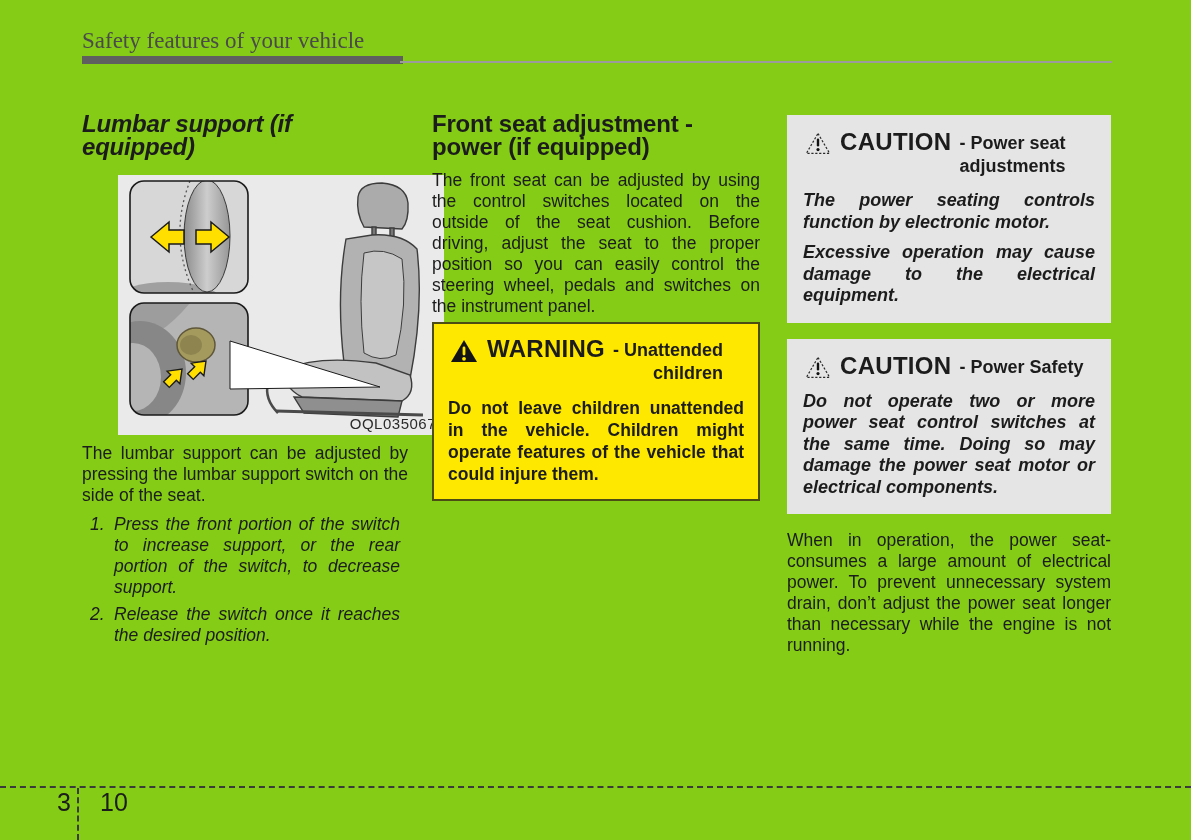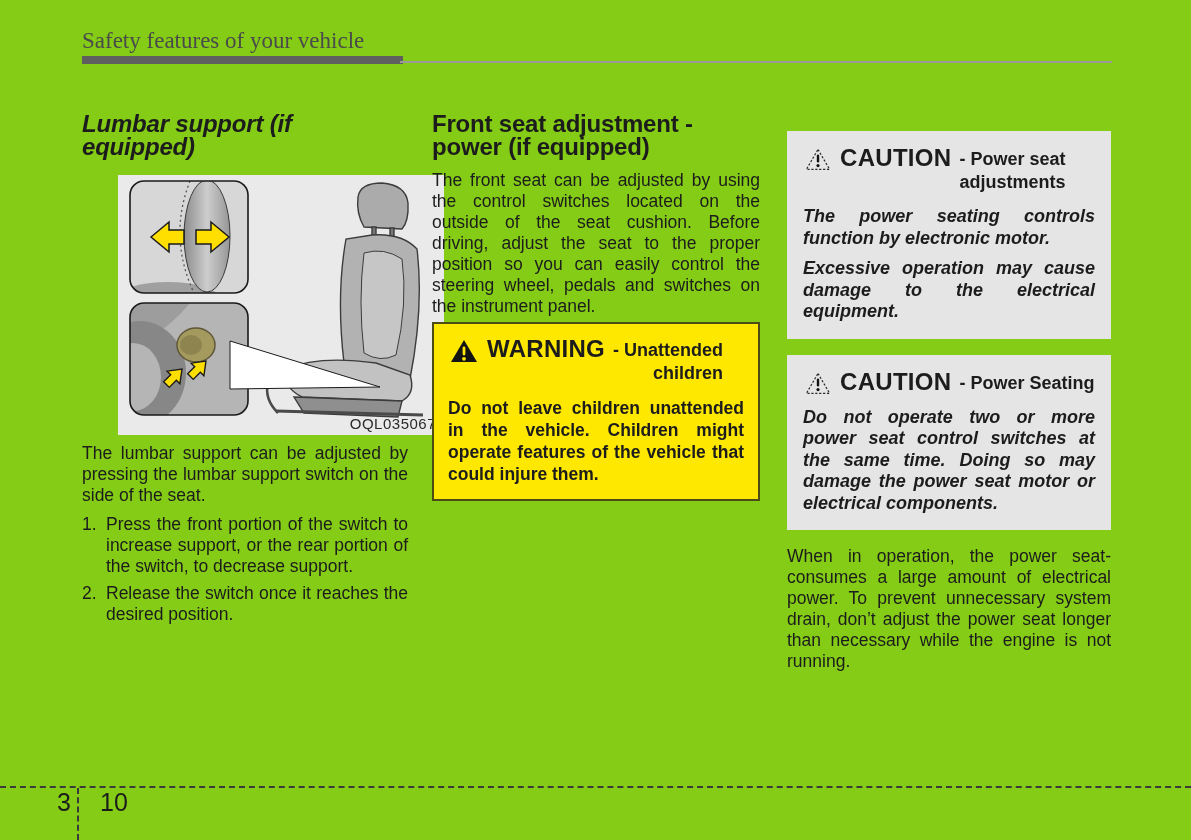--- a/index.html
+++ b/index.html
@@ -21,27 +21,27 @@
   .italic-head { font-style:italic; }
 
   p.body { font-size:17.5px; line-height:21px; text-align:justify; margin:0; }
   .col-mid p.body { margin-top:12px; }
 
   
   .figure { position:relative; width:326px; height:260px; margin:17px 0 8px;padding-left:36px; }
   .fig-caption { position:absolute; right:8px; bottom:3px; font-size:15px; color:#2b2b2b; letter-spacing:0.5px; }
 
   
-  .steps { margin:8px 0 0; padding:0; list-style:none; }
+  .steps { margin:8px 8px 0; padding:0; list-style:none;font-style:italic; }
   .steps li { font-size:17.5px; line-height:21px; text-align:justify; padding-left:24px; text-indent:-24px; margin:0 0 6px; }
   .steps .num { display:inline-block; width:24px; text-indent:0; }
 
   
   .warn-box { margin-top:5px; background:#ffe800; border:2px solid #4c4c15; padding:12px 14px 14px; }
-  .caution-box { background:#e5e5e5; padding:14px 16px 16px; margin:16px 0 16px; }
+  .caution-box { background:#e5e5e5; padding:14px 16px 16px; margin:0 0 16px; }
   .box-head { display:flex; align-items:flex-start; }
   .box-icon { flex:0 0 auto; margin:3px 9px 0 2px; }
   .box-word { font-size:24px; font-weight:bold; line-height:26px; letter-spacing:0.3px; }
   .box-sub { font-size:18px; font-weight:bold; line-height:23px; margin:3px 0 0 8px; text-align:right; }
   .warn-body { margin:12px 0 0; font-weight:bold; font-size:17.5px; line-height:22px; text-align:justify; }
   .caution-para { margin:12px 0 0; font-weight:bold; font-style:italic; font-size:18px; line-height:21.5px; text-align:justify; }
   .caution-para + .caution-para { margin-top:9px; }
   .after-box { margin-top:27px; }
 
   
@@ -174,21 +174,21 @@
     </div>
 
     <div class="caution-box">
       <div class="box-head">
         <svg class="box-icon" width="26" height="23" viewBox="0 0 26 23">
           <polygon points="13,1.5 24.6,21.3 1.4,21.3" fill="none" stroke="#2a2a2a" stroke-width="1.2" stroke-dasharray="2.2 1.7"></polygon>
           <rect x="11.8" y="6.5" width="2.4" height="8" rx="1.2" fill="#111"></rect>
           <circle cx="13" cy="17.6" r="1.6" fill="#111"></circle>
         </svg>
         <span class="box-word">CAUTION</span>
-        <span class="box-sub">- Power Seating</span>
+        <span class="box-sub">- Power Safety</span>
       </div>
       <p class="caution-para">Do not operate two or more power seat control switches at the same time. Doing so may damage the power seat motor or electrical components.</p>
     </div>
 
     <p class="body after-box">When in operation, the power seat-consumes a large amount of electrical power. To prevent unnecessary system drain, don’t adjust the power seat longer than necessary while the engine is not running.</p>
   </div>
 
   <div class="footer-rule"></div>
   <div class="footer-vrule"></div>
   <div class="footer-section">3</div>

